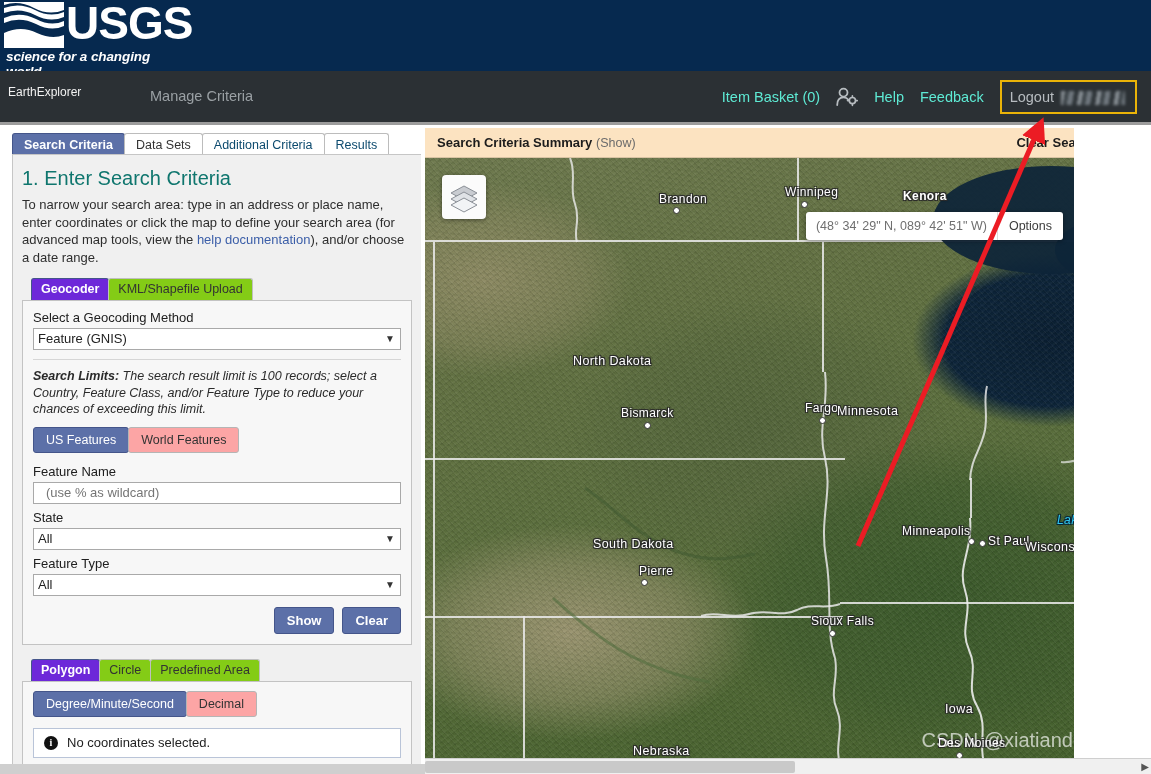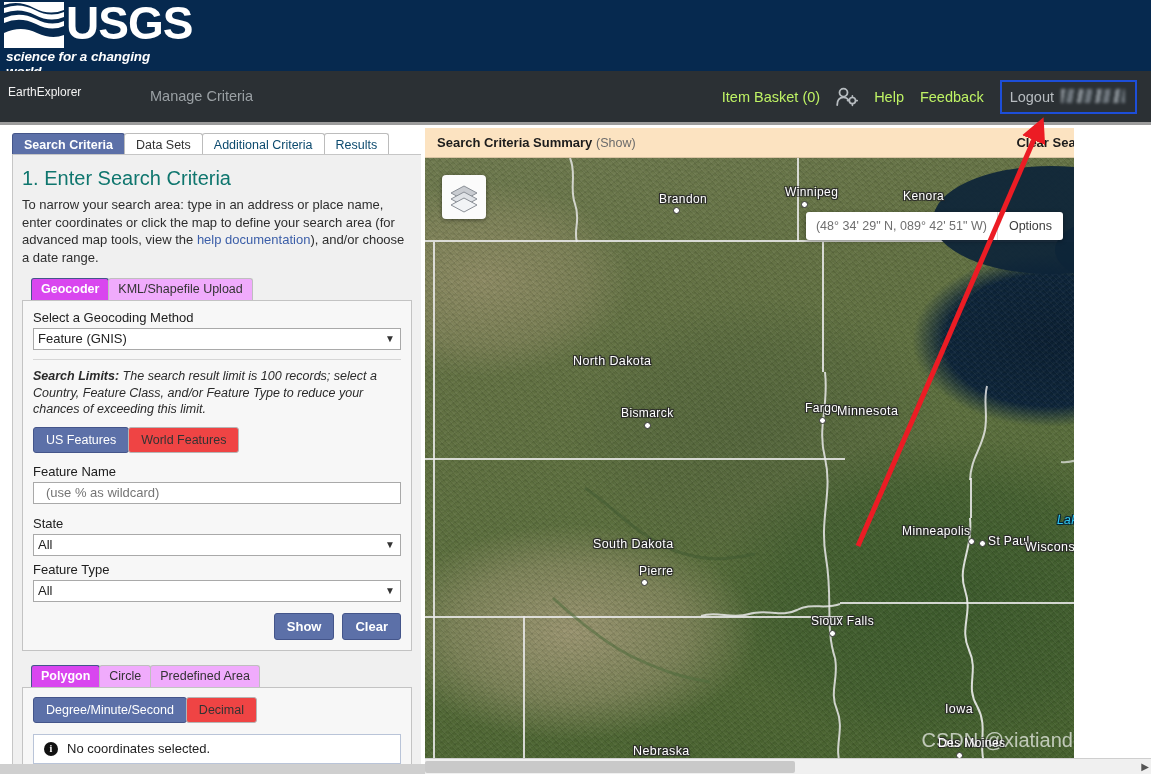--- a/index.html
+++ b/index.html
@@ -85,38 +85,38 @@
   }
   .nav-right {
     position: absolute;
     right: 0; top: 0;
     height: 51px;
     display: flex;
     align-items: center;
   }
   .nav-link {
     font-size: 14.5px;
-    color: #bef264;
+    color: #5eead4;
     margin-right: 16px;
     cursor: pointer;
     white-space: nowrap;
   }
   .nav-icon-user {
     margin-right: 16px;
     display: flex;
     align-items: center;
     cursor: pointer;
   }
   .logout-wrap {
     position: relative;
     display: flex;
-    align-items: flex-start;
+    align-items: flex-end;
     margin-right: 14px;
     padding: 7px 10px 7px 8px;
-    border: 2px solid #1d4ed8;
+    border: 2px solid #eab308;
   }
   .logout-text {
     font-size: 14.5px;
     color: #b7bcc0;
     margin-right: 7px;
   }
   .blur-name {
     width: 64px;
     height: 14px;
     background: repeating-linear-gradient(
@@ -205,29 +205,29 @@
     margin-bottom: 0;
     padding-left: 9px;
   }
   .subtab {
     height: 21px;
     line-height: 21px;
     padding: 0 9px;
     font-size: 12.5px;
     border: 1px solid #bfbfbf;
     border-bottom: none;
-    background: #f0abfc;
+    background: #84cc16;
     color: #333333;
     border-radius: 3px 3px 0 0;
     margin-right: -1px;
     cursor: pointer;
     white-space: nowrap;
   }
   .subtab.active {
-    background: #d946ef;
+    background: #6d28d9;
     border-color: #44558a;
     color: #ffffff;
     font-weight: bold;
   }
 
   .card {
     background: #f7f7f7;
     border: 1px solid #c3c3c3;
     padding: 9px 10px 10px 10px;
     box-sizing: border-box;
@@ -270,21 +270,21 @@
   }
   .limits b { font-style: italic; }
 
   .btn-group { display: flex; margin-bottom: 11px; }
   .btn-seg {
     height: 24px;
     line-height: 24px;
     padding: 0 12px;
     font-size: 12.5px;
     border: 1px solid #b5b5b5;
-    background: #ef4444;
+    background: #fca5a5;
     color: #333333;
     margin-right: -1px;
     cursor: pointer;
     border-radius: 3px;
   }
   .btn-seg.active {
     background: #5c70a8;
     border-color: #44558a;
     color: #ffffff;
   }
@@ -618,21 +618,21 @@
         <div class="limits"><b>Search Limits:</b><span> The search result limit is 100 records; select a Country, Feature Class, and/or Feature Type to reduce your chances of exceeding this limit.</span></div>
 
         <div class="btn-group">
           <div class="btn-seg active">US Features</div>
           <div class="btn-seg">World Features</div>
         </div>
 
         <div class="field-label">Feature Name</div>
         <input class="txt placeholder" type="text" placeholder="(use % as wildcard)" style="">
 
-        <div class="field-label" style="margin-top:12px;">State</div>
+        <div class="field-label" style="margin-top:6px;">State</div>
         <div class="selwrap">
           <div class="sel" style="line-height:20px;">All</div>
           <span class="caret">▼</span>
         </div>
 
         <div class="field-label" style="margin-top:6px;">Feature Type</div>
         <div class="selwrap">
           <div class="sel" style="line-height:20px;">All</div>
           <span class="caret">▼</span>
         </div>
@@ -716,21 +716,21 @@
 
       <div class="zoom-ctl">
         <div class="zoom-btn top">+</div>
         <div class="zoom-btn">−</div>
       </div>
 
       <div class="place-label place-city" style="left:234px; top:34px;">Brandon</div>
       <div class="city-dot" style="left:248px; top:49px;"></div>
       <div class="place-label place-city" style="left:360px; top:27px;">Winnipeg</div>
       <div class="city-dot" style="left:376px; top:43px;"></div>
-      <div class="place-label place-city" style="left:478px; top:31px;">Kenora</div>
+      <div class="place-label place-city" style="left:478px; top:31px;font-weight:bold;">Kenora</div>
 
       <div class="place-label place-state" style="left:148px; top:196px;">North Dakota</div>
       <div class="place-label place-city" style="left:196px; top:248px;">Bismarck</div>
       <div class="city-dot" style="left:219px; top:264px;"></div>
       <div class="place-label place-city" style="left:380px; top:243px;">Fargo</div>
       <div class="city-dot" style="left:394px; top:259px;"></div>
       <div class="place-label place-state" style="left:412px; top:246px;">Minnesota</div>
 
       <div class="place-label place-water" style="left:632px; top:355px; width:58px; line-height:14px;">Lake Superior</div>
 

